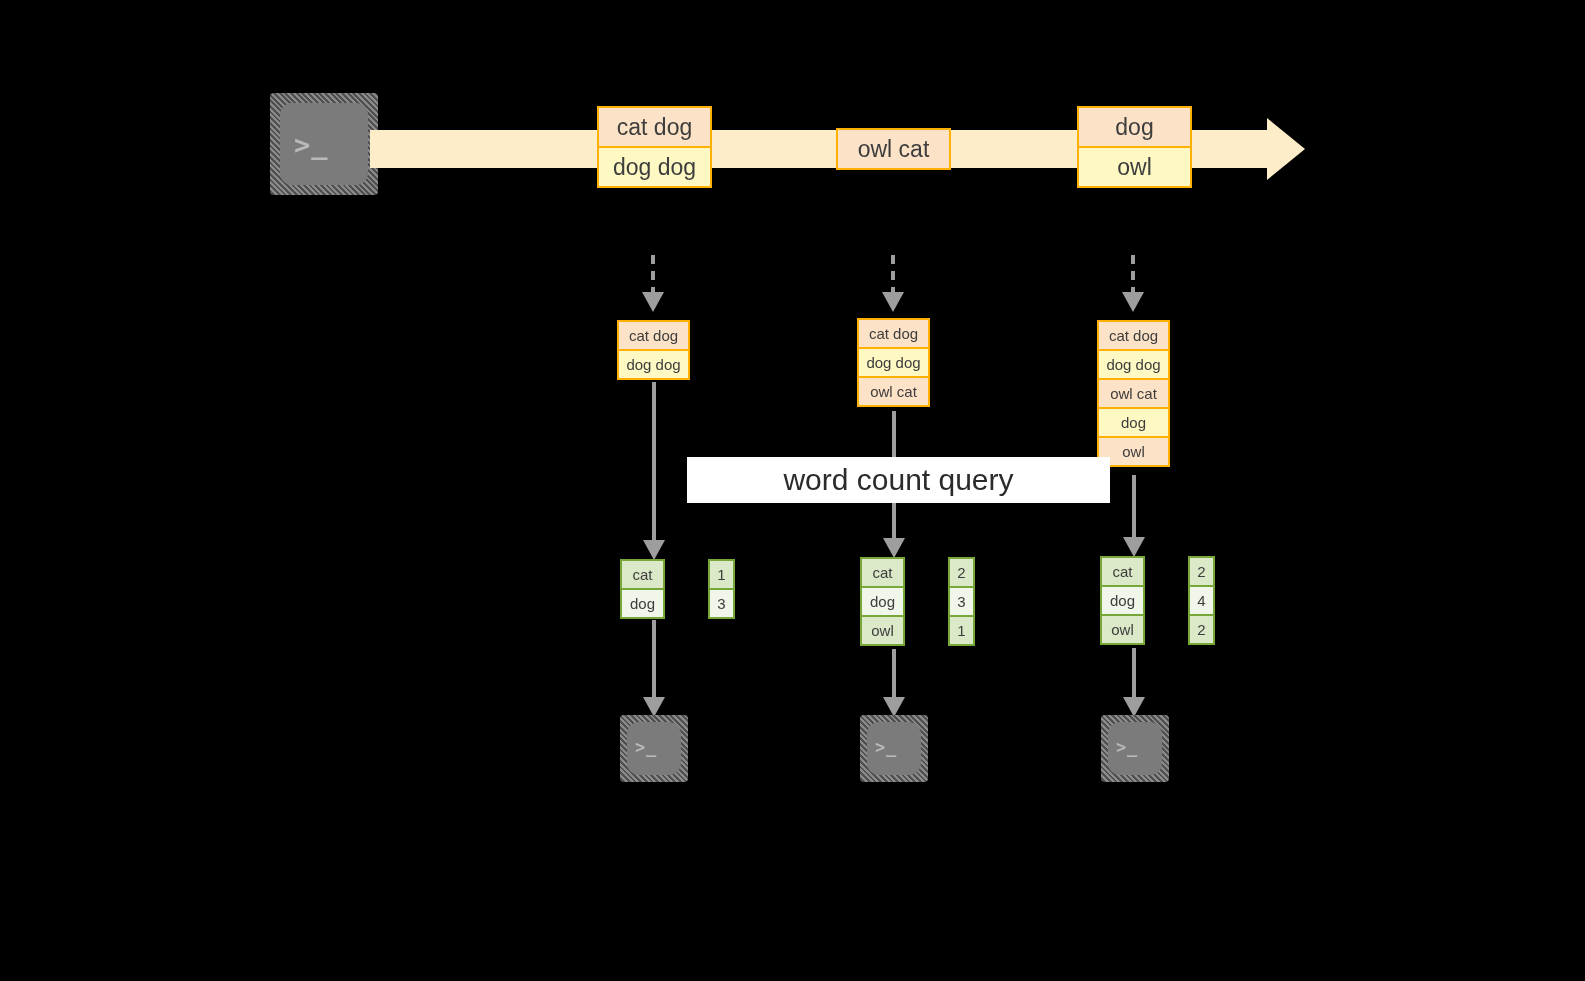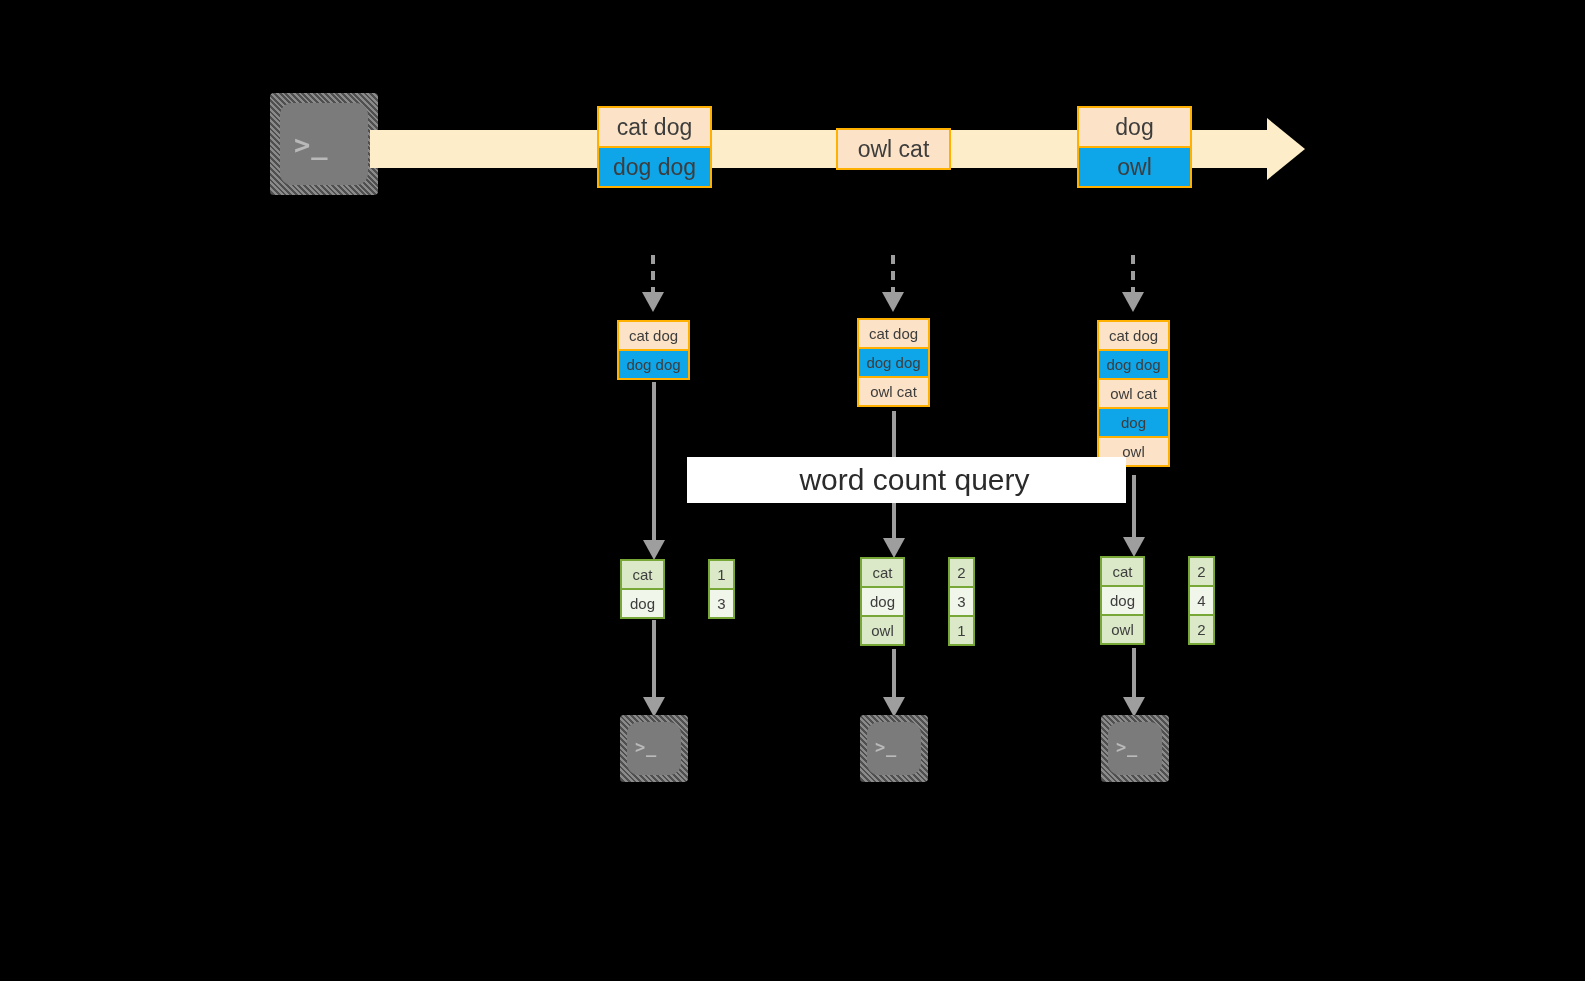--- a/index.html
+++ b/index.html
@@ -63,21 +63,21 @@
     border: 2px solid #ffb000;
     margin-bottom: -2px;
     color: #3d3d3d;
     display: flex;
     align-items: center;
     justify-content: center;
     white-space: nowrap;
   }
   .msg-row:last-child { margin-bottom: 0; }
   .msg-row.dark  { background: #fce2c6; }
-  .msg-row.light { background: #0ea5e9; }
+  .msg-row.light { background: #fef9c3; }
 
   
   .count-table {
     position: absolute;
     box-sizing: border-box;
     border-collapse: collapse;
     display: flex;
     flex-direction: column;
   }
   .count-row { display: flex; margin-bottom: -2px; gap: 45px; }
@@ -250,15 +250,15 @@
   </div>
 
   <div class="conn-line" style="left:1132px; top:648px; height:52px;"></div>
   <div class="conn-head" style="left:1123px; top:697px;"></div>
 
   <div class="terminal" style="left:1101px; top:715px; width:68px; height:67px;">
     <div class="inner" style="left:7px; top:7px; right:7px; bottom:7px;"></div>
     <div class="glyph" style="left:15px; top:24px; font-size:17px;">&gt;_</div>
   </div>
 
-  <div class="label-band" style="left:687px; top:457px; width:423px; height:46px; font-size:30px;padding-left:16px;">word count query</div>
+  <div class="label-band" style="left:687px; top:457px; width:423px; height:46px; font-size:30px;">word count query</div>
 
 </div>
 
 </body></html>

